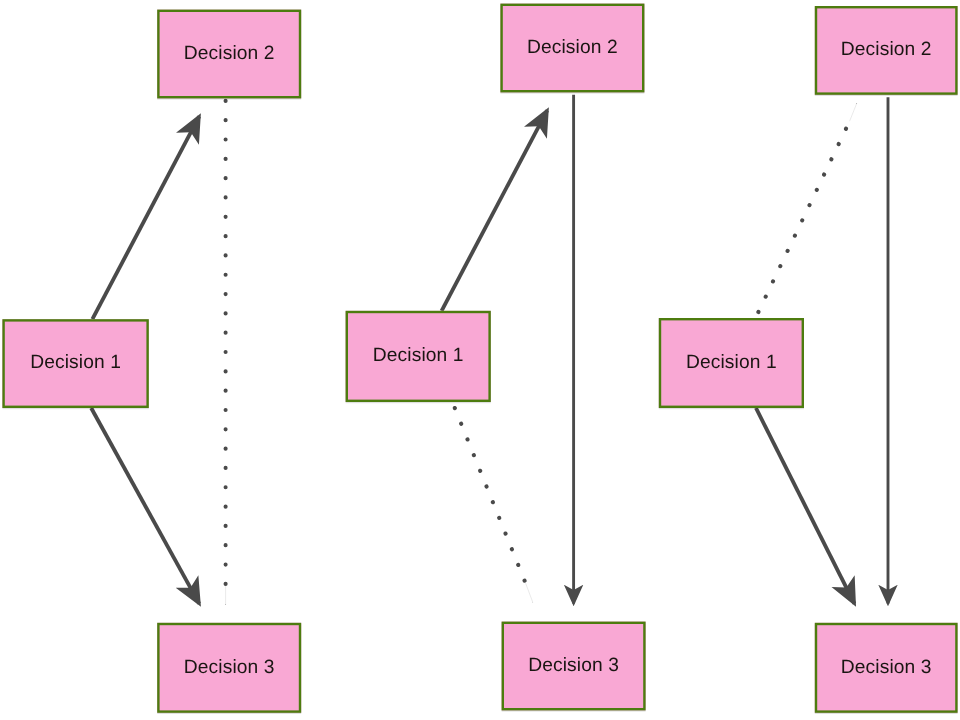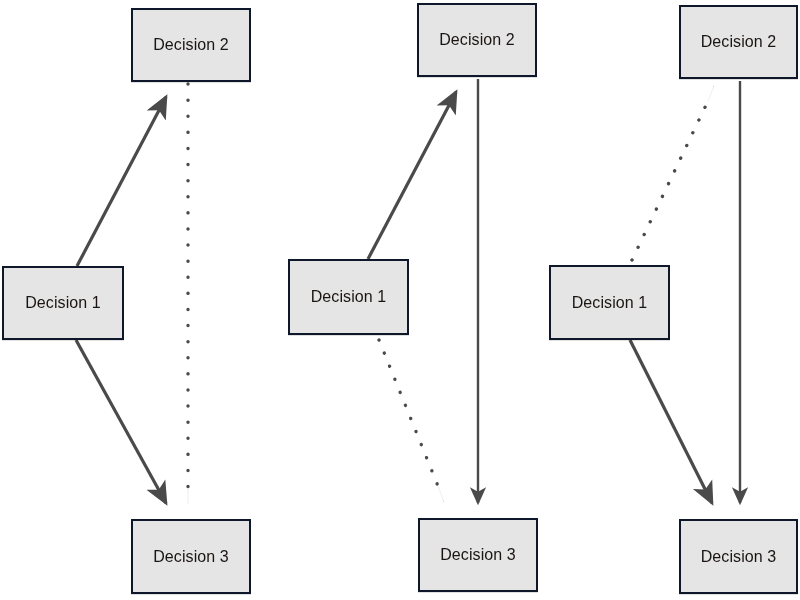--- a/index.html
+++ b/index.html
@@ -20,22 +20,22 @@
   #diagram-svg {
     position: absolute;
     left: 0;
     top: 0;
     width: 800px;
     height: 600px;
   }
   .node-box {
     position: absolute;
     box-sizing: border-box;
-    background: #e5e5e5;
-    border: 2px solid #0f172a;
+    background: #f9a8d4;
+    border: 2px solid #4d7c0f;
     display: flex;
     align-items: center;
     justify-content: center;
     color: #1a1512;
     font-size: 16px;
     font-family: "Liberation Sans", sans-serif;
     letter-spacing: 0.1px;
     z-index: 5;
     box-shadow: 0 1px 0 rgba(0,0,0,0.12);
   }

